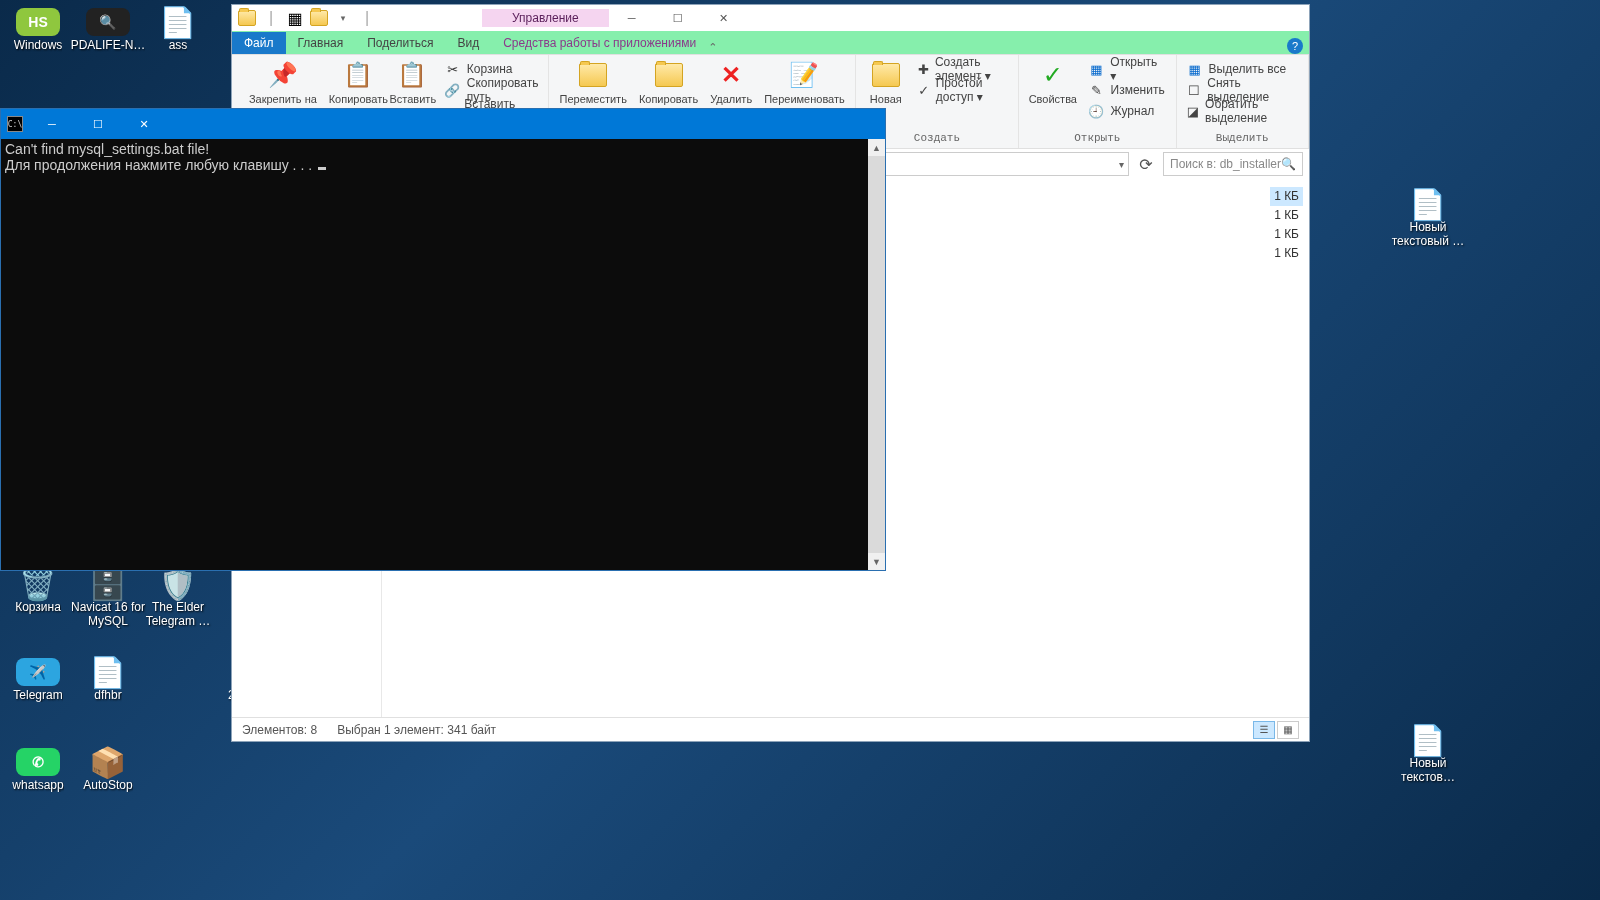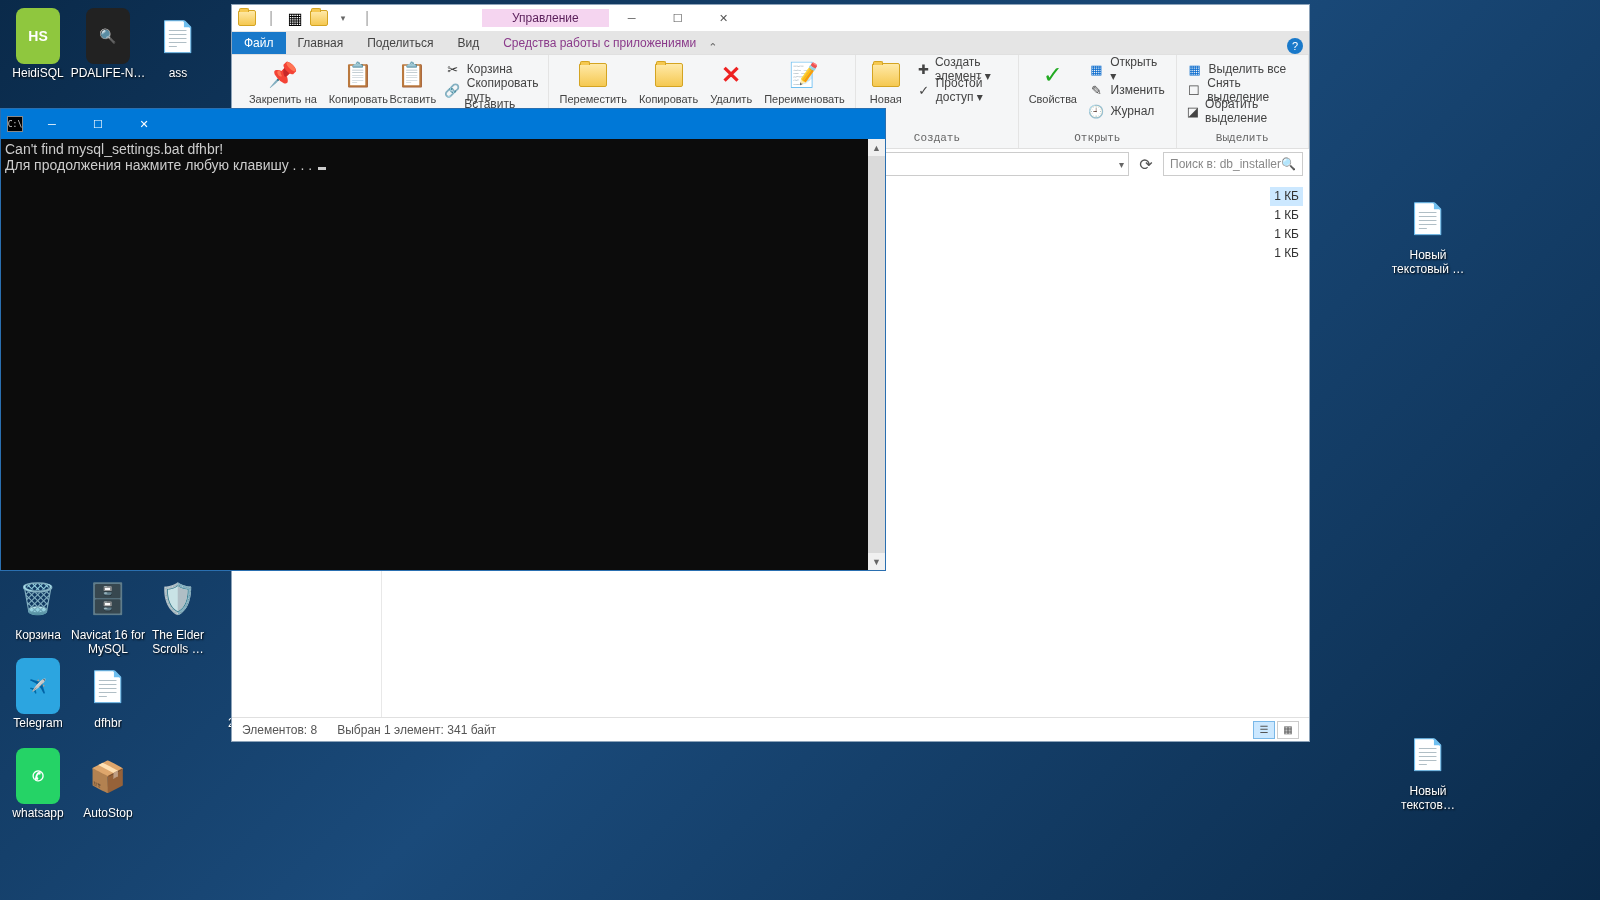--- a/index.html
+++ b/index.html
@@ -1,36 +1,36 @@
 <!DOCTYPE html>
 <html><head>
 <meta charset="utf-8">
 <style>
 * { margin:0; padding:0; box-sizing:border-box; font-family:"Segoe UI",Tahoma,sans-serif; }
 body { width:1600px; height:900px; background:linear-gradient(135deg,#0a2a4a 0%,#1a4a7a 50%,#0a2a4a 100%); overflow:hidden; position:relative; }
 
 
 .desktop { position:absolute; inset:0; }
 .dicon { position:absolute; width:76px; display:flex; flex-direction:column; align-items:center; cursor:pointer; }
-.dicon .ico { width:44px; height:56px; display:flex; align-items:center; justify-content:center; font-size:30px; }
+.dicon .ico { width:44px; height:28px; display:flex; align-items:center; justify-content:center; font-size:30px; }
 .dicon .lbl { color:#fff; font-size:12px; text-align:center; text-shadow:1px 1px 2px #000; margin-top:2px; line-height:1.2; max-width:76px; overflow:hidden; }
 
 
 .explorer { position:absolute; left:231px; top:4px; width:1079px; height:738px; background:#fff; border:1px solid #8da3b9; display:flex; flex-direction:column; }
 .ex-titlebar { height:26px; display:flex; align-items:center; background:#fff; }
 .qat { display:flex; align-items:center; padding:0 4px; gap:2px; }
 .qat-ico { width:22px; height:22px; display:flex; align-items:center; justify-content:center; }
 .folder-ico { width:18px; height:16px; background:linear-gradient(#ffe9a8,#f5c851); border:1px solid #d4a422; border-radius:2px; position:relative; }
 .folder-ico::before { content:""; position:absolute; top:-3px; left:0; width:8px; height:3px; background:#f5c851; border:1px solid #d4a422; border-bottom:none; border-radius:2px 2px 0 0; }
 .ex-tooltab { background:#f5d5f0; padding:2px 30px; font-size:12px; color:#5a1f5a; text-align:center; }
 .ex-title { flex:1; padding-left:10px; font-size:12px; color:#555; }
 .wbtns { display:flex; }
 .wbtn { width:46px; height:26px; display:flex; align-items:center; justify-content:center; color:#555; font-size:11px; }
 
-.ex-tabs { height:24px; display:flex; align-items:flex-end; background:#e5e5e5; border-bottom:1px solid #e0e0e0; }
+.ex-tabs { height:24px; display:flex; align-items:flex-end; background:#86efac; border-bottom:1px solid #e0e0e0; }
 .ex-tab { padding:4px 12px; font-size:12px; color:#444; cursor:pointer; }
 .ex-tab.active { background:#1979ca; color:#fff; }
 .ex-tab-help { margin-left:auto; margin-right:6px; width:16px; height:16px; border-radius:50%; background:#1979ca; color:#fff; font-size:11px; display:flex; align-items:center; justify-content:center; }
 .ex-tab-collapse { margin-right:4px; font-size:11px; color:#666; }
 
 .ribbon { height:94px; background:#f5f6f7; border-bottom:1px solid #e0e0e0; display:flex; }
 .rgroup { border-right:1px solid #e4e4e4; display:flex; flex-direction:column; padding:2px 6px; }
 .rgroup-body { flex:1; display:flex; align-items:flex-start; gap:4px; }
 .rgroup-lbl { font-size:11px; color:#666; text-align:center; padding:2px 0;font-family:Liberation Mono, monospace; }
 .rbtn-lg { display:flex; flex-direction:column; align-items:center; justify-content:center; padding:2px 4px; min-width:48px; cursor:pointer; }
@@ -74,21 +74,21 @@
 .svg-cut { color:#333; }
 .x-red { color:#e22; font-weight:bold; font-size:28px; }
 .check-green { color:#2a2; }
 </style>
 </head>
 <body>
 
 <div class="desktop" id="desktop">
     <div class="dicon" style="left: 0px; top: 8px;">
       <div class="ico" style="background: rgb(143, 199, 62); border-radius: 8px; color: rgb(255, 255, 255); font-size: 14px; font-weight: bold;">HS</div>
-      <div class="lbl">HeidiSQL</div>
+      <div class="lbl">Windows</div>
     </div>
     <div class="dicon" style="left: 70px; top: 8px;">
       <div class="ico" style="background: rgb(34, 34, 34); border-radius: 8px; color: rgb(255, 255, 255); font-size: 14px; font-weight: bold;">🔍</div>
       <div class="lbl">PDALIFE-N…</div>
     </div>
     <div class="dicon" style="left: 140px; top: 8px;">
       <div class="ico">📄</div>
       <div class="lbl">ass</div>
     </div>
     <div class="dicon" style="left: 210px; top: 8px;">
@@ -98,21 +98,21 @@
     <div class="dicon" style="left: 0px; top: 570px;">
       <div class="ico">🗑️</div>
       <div class="lbl">Корзина</div>
     </div>
     <div class="dicon" style="left: 70px; top: 570px;">
       <div class="ico">🗄️</div>
       <div class="lbl">Navicat 16 for MySQL</div>
     </div>
     <div class="dicon" style="left: 140px; top: 570px;">
       <div class="ico">🛡️</div>
-      <div class="lbl">The Elder Scrolls …</div>
+      <div class="lbl">The Elder Telegram …</div>
     </div>
     <div class="dicon" style="left: 210px; top: 570px;">
       <div class="ico">📄</div>
       <div class="lbl">3_O…</div>
     </div>
     <div class="dicon" style="left: 0px; top: 658px;">
       <div class="ico" style="background: rgb(44, 165, 224); border-radius: 8px; color: rgb(255, 255, 255); font-size: 14px; font-weight: bold;">✈️</div>
       <div class="lbl">Telegram</div>
     </div>
     <div class="dicon" style="left: 70px; top: 658px;">
@@ -330,20 +330,20 @@
 
 <div class="cmd">
   <div class="cmd-titlebar">
     <div class="cmd-ico">C:\</div>
     <div class="cmd-wbtns">
       <div class="cmd-wbtn">─</div>
       <div class="cmd-wbtn">☐</div>
       <div class="cmd-wbtn close">✕</div>
     </div>
   </div>
-  <div class="cmd-body"><span>Can't find mysql_settings.bat dfhbr!</span>
+  <div class="cmd-body"><span>Can't find mysql_settings.bat file!</span>
 <span>Для продолжения нажмите любую клавишу . . . </span><span class="cursor"></span></div>
   <div class="cmd-scroll">
     <div class="cmd-scroll-btn">▲</div>
     <div class="cmd-scroll-track"></div>
     <div class="cmd-scroll-btn" style="position:absolute;bottom:0;left:0;right:0">▼</div>
   </div>
 </div>
 
 </body></html>

